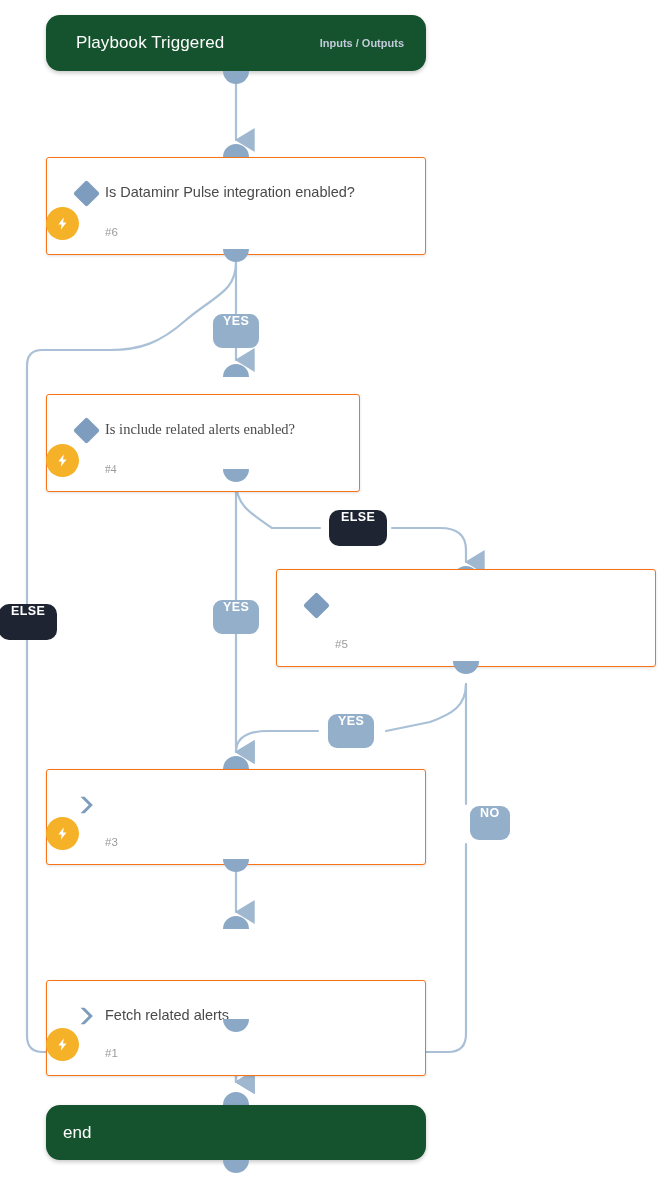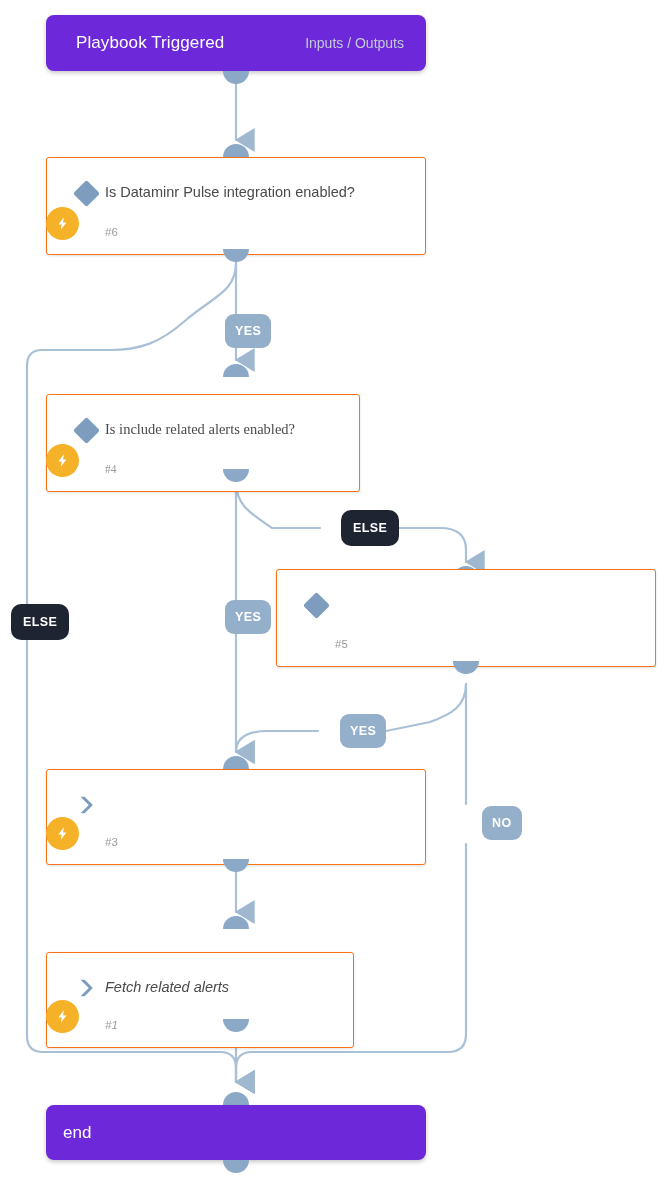--- a/index.html
+++ b/index.html
@@ -23,37 +23,37 @@
     left: 0;
     top: 0;
     width: 666px;
     height: 1189px;
     pointer-events: none;
   }
 
   
   .pill {
     position: absolute;
-    background: #6d28d9;
-    border-radius: 8px;
+    background: #14532d;
+    border-radius: 14px;
     box-shadow: 0 2px 4px rgba(0,0,0,0.22);
     display: flex;
     align-items: center;
     box-sizing: border-box;
   }
   .pill-title {
     color: #ffffff;
     font-size: 17px;
     letter-spacing: .1px;
     white-space: nowrap;
   }
   .pill-sub {
     color: #c3cbdb;
-    font-size: 14px;
-    font-weight: normal;
+    font-size: 11px;
+    font-weight: bold;
     white-space: nowrap;
     margin-left: auto;
   }
 
   
   .card {
     position: absolute;
     background: #ffffff;
     border: 1px solid #f97316;
     border-radius: 3px;
@@ -120,28 +120,26 @@
     background: #8ba8c6;
     pointer-events: none;
   }
   .port-out { border-radius: 0 0 13px 13px; }
   .port-in  { border-radius: 13px 13px 0 0; }
 
   
   .elabel {
     position: absolute;
     display: flex;
-    align-items: center;
     justify-content: center;
     font-size: 12.5px;
     font-weight: bold;
     letter-spacing: .4px;
     box-sizing: border-box;
     color: #ffffff;
-    margin-left: 12px;
   }
   .elabel.branch {
     background: #94afca;
     border-radius: 9px;
     height: 34px;
     min-width: 38px;
     padding: 0 10px;
   }
   .elabel.otherwise {
     background: #1e2432;
@@ -241,21 +239,21 @@
     <div class="ico-bolt">
       <svg viewBox="0 0 24 24" aria-hidden="true">
         <path d="M14.2 2 5.4 13.4h5.2L9.3 22l9-11.8h-5.4z" fill="#ffffff"></path>
       </svg>
     </div>
     <div class="card-num">#3</div>
   </div>
   <div class="port port-out" style="left:223px; top:859px;"></div>
 
   <div class="port port-in" style="left:223px; top:916px;"></div>
-  <div class="card" style="left:46px; top:952px; width:308px; height:96px;font-style:italic;">
+  <div class="card" style="left:46px; top:980px; width:380px; height:96px;">
     <span class="ico-chevron">
       <svg viewBox="0 0 24 24" width="22" height="22" aria-hidden="true">
         <path d="M6 3 L15 12 L6 21 L10.5 21 L19.5 12 L10.5 3 Z" fill="#7e9cbd"></path>
       </svg>
     </span>
     <div class="ico-bolt">
       <svg viewBox="0 0 24 24" aria-hidden="true">
         <path d="M14.2 2 5.4 13.4h5.2L9.3 22l9-11.8h-5.4z" fill="#ffffff"></path>
       </svg>
     </div>

